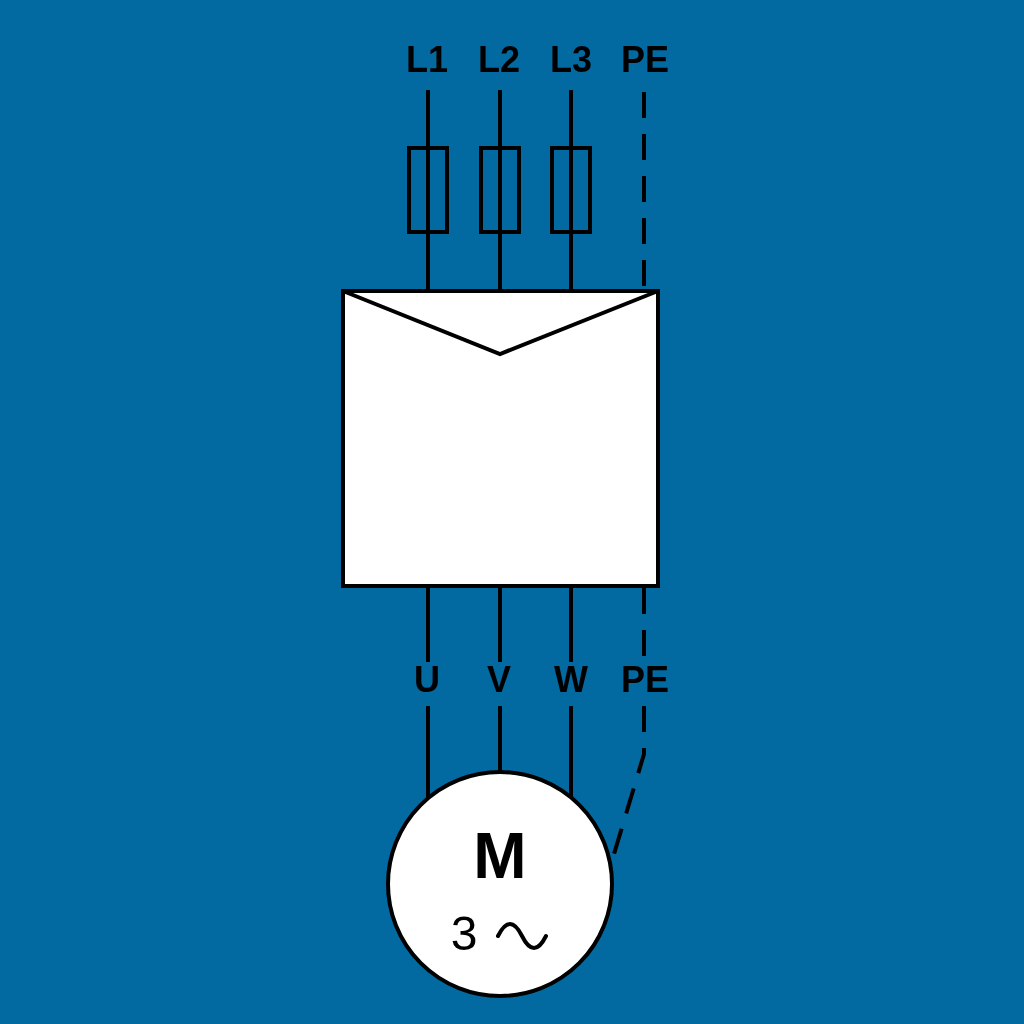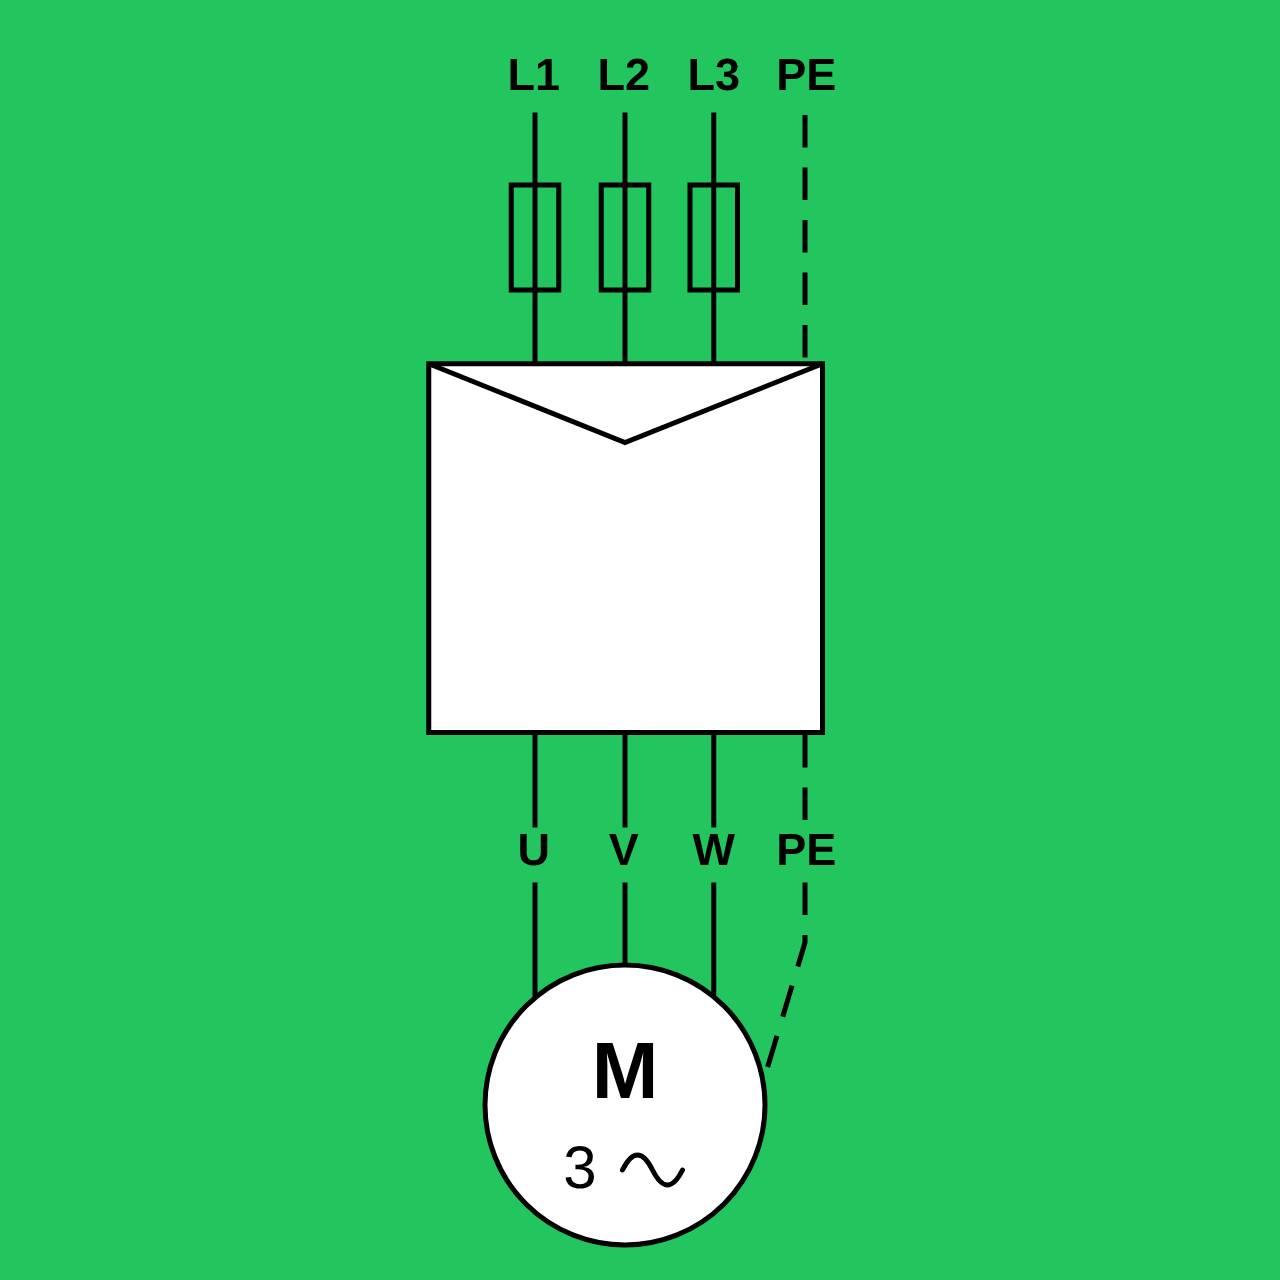--- a/index.html
+++ b/index.html
@@ -7,21 +7,21 @@
     padding: 0;
     background: #ffffff;
     width: 1024px;
     height: 1024px;
     overflow: hidden;
     font-family: "Liberation Sans", sans-serif;
   }
   .diagram-stage {
     width: 1024px;
     height: 1024px;
-    background: #22c55e;
+    background: #0369a1;
   }
   svg {
     display: block;
   }
   .wire {
     stroke: #000000;
     stroke-width: 4;
     fill: none;
   }
   .wire-dashed {

